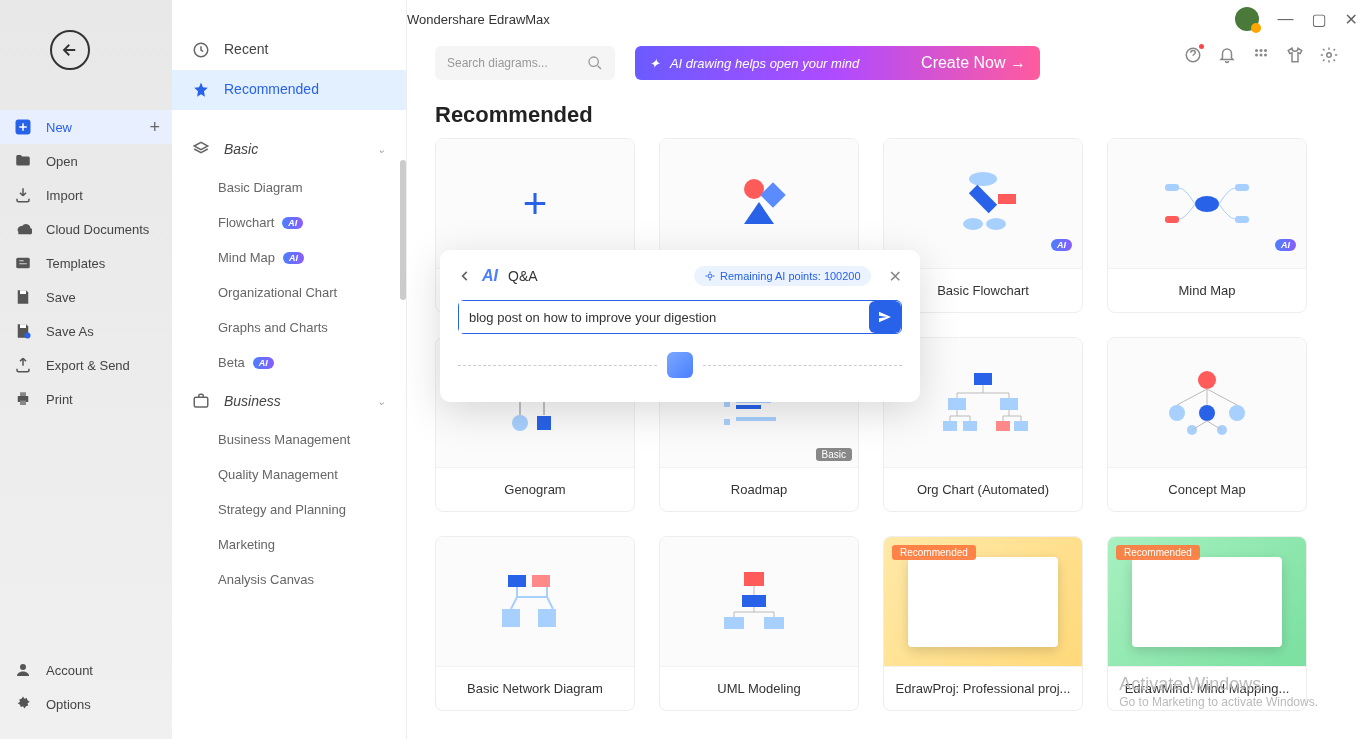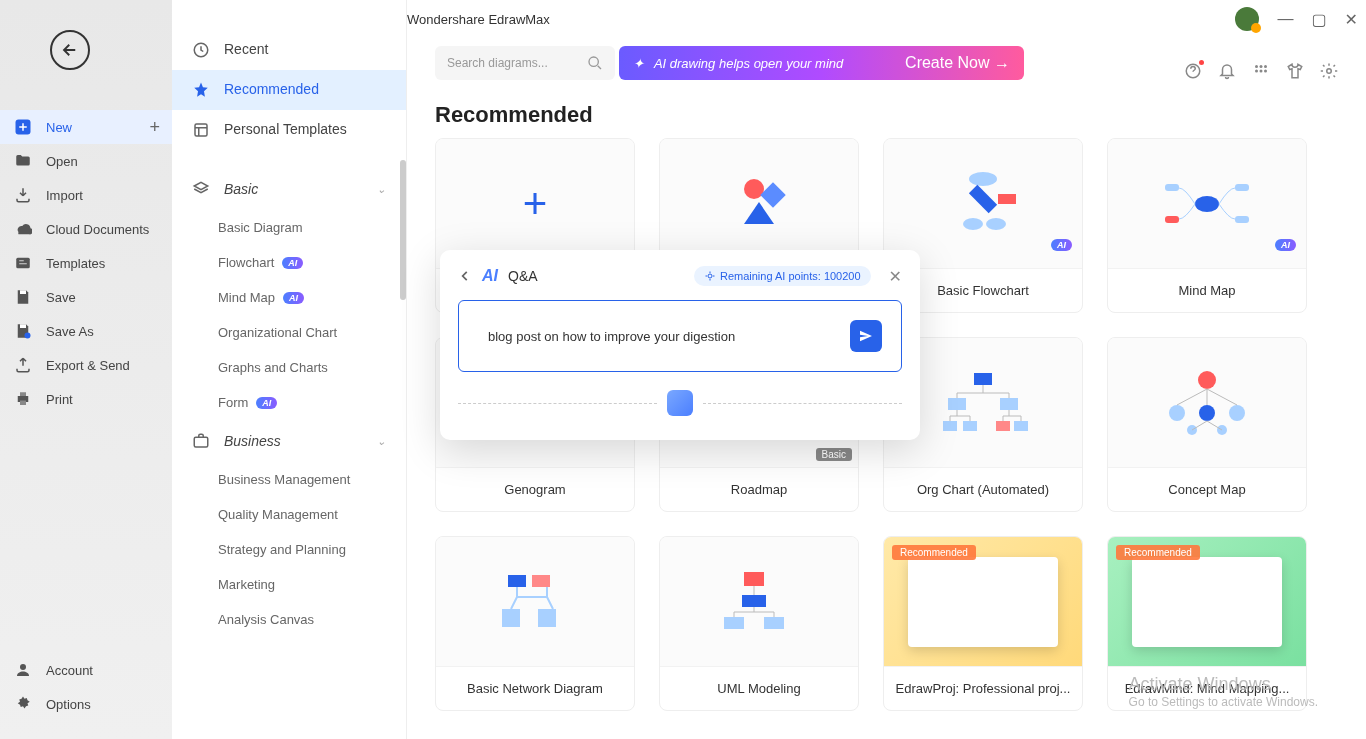--- a/index.html
+++ b/index.html
@@ -24,21 +24,21 @@
 .mid-scrollbar { position: absolute; right: 0; top: 160px; width: 6px; height: 140px; background: #ccc; border-radius: 3px; }
 
 .main { flex: 1; background: #fff; display: flex; flex-direction: column; position: relative; }
 .titlebar { height: 38px; display: flex; align-items: center; justify-content: flex-start; position: relative; }
 .titlebar-text { font-size: 13px; color: #333; }
 .titlebar-controls { position: absolute; right: 8px; display: flex; gap: 18px; align-items: center; }
 .titlebar-controls .avatar { width: 24px; height: 24px; border-radius: 50%; background: #4a7a3a; position: relative; }
 .titlebar-controls .avatar::after { content: ''; position: absolute; bottom: -2px; right: -2px; width: 10px; height: 10px; background: #ffa500; border-radius: 50%; }
 .titlebar-controls span { color: #666; cursor: pointer; }
 
-.toolbar-row { display: flex; align-items: flex-end; padding: 8px 28px; gap: 4px; }
+.toolbar-row { display: flex; align-items: flex-start; padding: 8px 28px; gap: 20px; }
 .search-box { width: 180px; height: 34px; background: #f5f5f5; border-radius: 6px; display: flex; align-items: center; padding: 0 12px; color: #999; font-size: 12px; }
 .search-box .mag { margin-left: auto; }
 .ai-banner { width: 405px; height: 34px; background: linear-gradient(90deg, #6b5bff, #b04bff, #ff5b9e); border-radius: 6px; display: flex; align-items: center; color: #fff; font-size: 13px; padding: 0 14px; gap: 10px; font-style: italic; font-weight: 500; }
 .ai-banner .create-now { margin-left: auto; font-style: normal; font-size: 16px; }
 .toolbar-right { margin-left: auto; display: flex; gap: 16px; color: #888; }
 .toolbar-right .ico { cursor: pointer; position: relative; }
 .toolbar-right .ico.notif::after { content: ''; position: absolute; top: -2px; right: -2px; width: 5px; height: 5px; background: #ff4444; border-radius: 50%; }
 
 .section-title { font-size: 22px; font-weight: 700; color: #222; padding: 14px 28px 10px; }
 
@@ -56,21 +56,21 @@
 .plus-big { color: #2862e9; font-size: 42px; font-weight: 300; }
 
 
 .ai-dialog { position: absolute; left: 440px; top: 250px; width: 480px; background: #fff; border-radius: 10px; box-shadow: 0 10px 40px rgba(0,0,0,0.15); padding: 16px 18px 24px; z-index: 100; }
 .ai-header { display: flex; align-items: center; gap: 10px; margin-bottom: 14px; }
 .ai-header .back-ico { color: #666; cursor: pointer; }
 .ai-header .ai-logo { color: #4b7fff; font-weight: bold; font-size: 16px; font-style: italic; }
 .ai-header .qa { color: #333; font-size: 14px; }
 .ai-header .points { margin-left: auto; background: #eaf3ff; color: #2862e9; font-size: 11px; padding: 4px 10px; border-radius: 12px; display: flex; gap: 4px; align-items: center; }
 .ai-header .close-ico { color: #888; cursor: pointer; margin-left: 8px; }
-.ai-input-row { display: flex; gap: 8px; border: 1px solid #2862e9; border-radius: 6px; padding: 19px; }
+.ai-input-row { display: flex; gap: 8px; border: 1px solid #2862e9; border-radius: 6px; padding: 0; }
 .ai-input-row input { flex: 1; border: none; outline: none; padding: 8px 10px; font-size: 13px; color: #333; }
 .ai-send-btn { width: 32px; height: 32px; background: #2862e9; border-radius: 6px; display: flex; align-items: center; justify-content: center; color: #fff; cursor: pointer; }
 .ai-divider { margin-top: 18px; display: flex; align-items: center; gap: 10px; }
 .ai-divider .line { flex: 1; height: 1px; border-top: 1px dashed #ccc; }
 .ai-divider .bot-ico { width: 26px; height: 26px; background: linear-gradient(135deg, #7aa8ff, #4b7fff); border-radius: 6px; }
 
 .watermark { position: absolute; bottom: 30px; right: 48px; color: #bbb; font-size: 18px; z-index: 1; pointer-events: none; }
 .watermark .sub { font-size: 12px; }
 
 svg { display: block; }
@@ -199,29 +199,20 @@
     <span>Recent</span>
   </div>
   <div class="mid-item active">
     <span class="icon">
         <svg width="18" height="18" viewBox="0 0 24 24" fill="#2862e9">
           <path d="M12 2l2.6 6.3L21 9l-5 4.5L17.2 21 12 17.5 6.8 21 8 13.5 3 9l6.4-.7z"></path>
         </svg>
       </span>
     <span>Recommended</span>
   </div>
-  <div class="mid-item">
-    <span class="icon">
-        <svg width="18" height="18" viewBox="0 0 24 24" fill="none" stroke="#666" stroke-width="2">
-          <rect x="4" y="4" width="16" height="16" rx="2"></rect>
-          <path d="M4 9h16M9 9v11"></path>
-        </svg>
-      </span>
-    <span>Personal Templates</span>
-  </div>
 
   <div style="height:18px;"></div>
 
   <div class="mid-section-header">
     <span class="icon">
         <svg width="18" height="18" viewBox="0 0 24 24" fill="none" stroke="#666" stroke-width="2">
           <path d="M3 8l9-5 9 5-9 5-9-5zm0 4l9 5 9-5"></path>
         </svg>
       </span>
     <span>Basic</span>
@@ -238,21 +229,21 @@
       <span>Mind Map</span>
       <span class="ai-badge">AI</span>
     </div>
   <div class="mid-sub-item">
       <span>Organizational Chart</span>
     </div>
   <div class="mid-sub-item">
       <span>Graphs and Charts</span>
     </div>
   <div class="mid-sub-item">
-      <span>Form</span>
+      <span>Beta</span>
       <span class="ai-badge">AI</span>
     </div>
 
   <div class="mid-section-header">
     <span class="icon">
         <svg width="18" height="18" viewBox="0 0 24 24" fill="none" stroke="#666" stroke-width="2">
           <rect x="3" y="7" width="18" height="13" rx="2"></rect>
           <path d="M9 7V5a2 2 0 012-2h2a2 2 0 012 2v2"></path>
         </svg>
       </span>
@@ -480,21 +471,21 @@
       <div class="card-img">
           <span class="corner-rec">Recommended</span>
           <div class="fake-screenshot"></div>
         </div>
       <div class="card-label">EdrawMind: Mind Mapping...</div>
     </div>
   </div>
 
   <div class="watermark">
     <div>Activate Windows</div>
-    <div class="sub">Go to Settings to activate Windows.</div>
+    <div class="sub">Go to Marketing to activate Windows.</div>
   </div>
 </div>
 
 <div class="ai-dialog">
   <div class="ai-header">
     <span class="back-ico">
         <svg width="14" height="14" viewBox="0 0 24 24" fill="none" stroke="#666" stroke-width="3">
           <path d="M15 5l-7 7 7 7"></path>
         </svg>
       </span>

